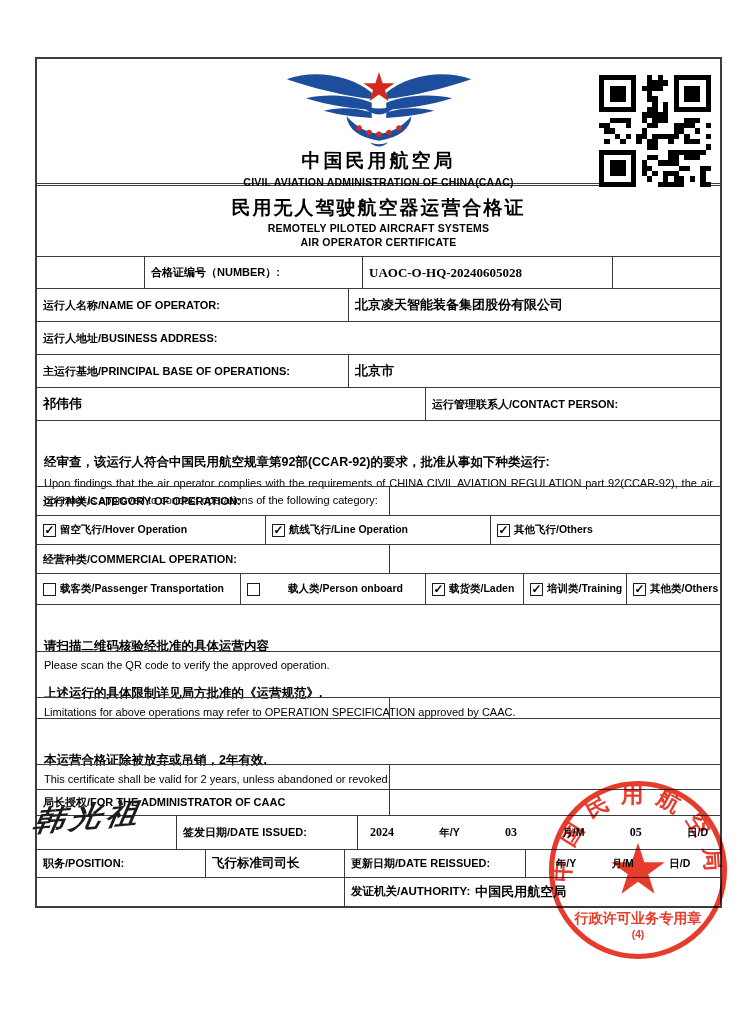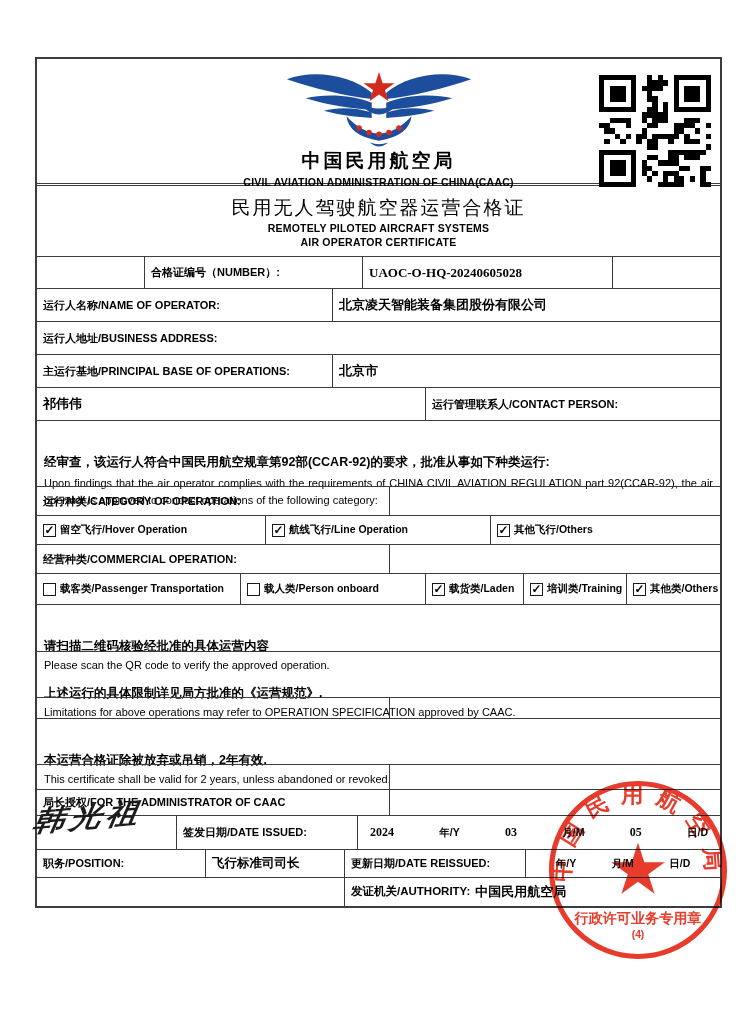--- a/index.html
+++ b/index.html
@@ -18,33 +18,33 @@
 
   
   .header-row { display:block; height:124px; text-align:center; padding-top:12px; position:relative; }
   .logo-svg { display:block; margin:0 auto; }
   .org-cn { font-size:19px; letter-spacing:3px; font-weight:600; font-family:"Liberation Serif", serif; margin-top:1px; }
   .org-en { font-size:10.5px; font-weight:bold; margin-top:2px; letter-spacing:0.2px; }
   .qr-box { position:absolute; top:16px; right:9px; width:112px; height:112px; background:#fff; }
 
   
   .title-row { display:block; height:70px; text-align:center; padding-top:9px; }
-  .title-cn { font-size:19px; font-weight:400; letter-spacing:2px; font-family:"Liberation Serif", serif; }
+  .title-cn { font-size:19px; font-weight:700; letter-spacing:2px; font-family:"Liberation Serif", serif; }
   .title-en { font-size:10.5px; font-weight:bold; line-height:1.35; letter-spacing:0.2px; }
 
   .lbl { font-size:11px; font-weight:bold; line-height:1.15; }
   .val { font-size:13px; font-weight:600; font-family:"Liberation Serif", serif; white-space:nowrap; }
 
-  .h32 { height:32px; } .h33 { height:33px; } .h29 { height:29px; } .h31 { height:31px; }
+  .h32 { height:32px; } .h33 { height:33px;gap:16px; } .h29 { height:29px; } .h31 { height:31px; }
   .h26 { height:26px; } .h28 { height:28px; } .h34 { height:34px; } .h21 { height:21px; } .h25 { height:25px; }
 
   .w107 { width:107px; flex:none; } .w218 { width:218px; flex:none; } .w250 { width:250px; flex:none; }
   .w295 { width:295px; flex:none; } .w352 { width:352px; flex:none; }
   .w228 { width:228px; flex:none; } .w225 { width:225px; flex:none; }
-  .w203 { width:203px; flex:none; } .w185 { width:185px; flex:none; } .w98 { width:98px; flex:none; } .w103 { width:103px; flex:none; }
+  .w203 { width:203px; flex:none; } .w185 { width:185px; flex:none;gap:24px; } .w98 { width:98px; flex:none; } .w103 { width:103px; flex:none; }
   .w168 { width:168px; flex:none; } .w139 { width:139px; flex:none; } .w181 { width:181px; flex:none; }
   .w307 { width:307px; flex:none; }
 
   .para { display:block; padding:5px 7px 4px 7px; }
   .p-cn { font-size:12.5px; font-weight:600;margin-top:28px; }
   .p-en { font-size:11px; font-weight:500; margin-top:4px; text-align:justify; line-height:1.55; }
   .para.h66 { height:66px; } .para.h47 { height:47px; } .para.h46 { height:46px; }
 
   .cb { width:13px; height:13px; border:1.5px solid #1a1a1a; background:#fff; flex:none;
         display:inline-flex; align-items:center; justify-content:center;

